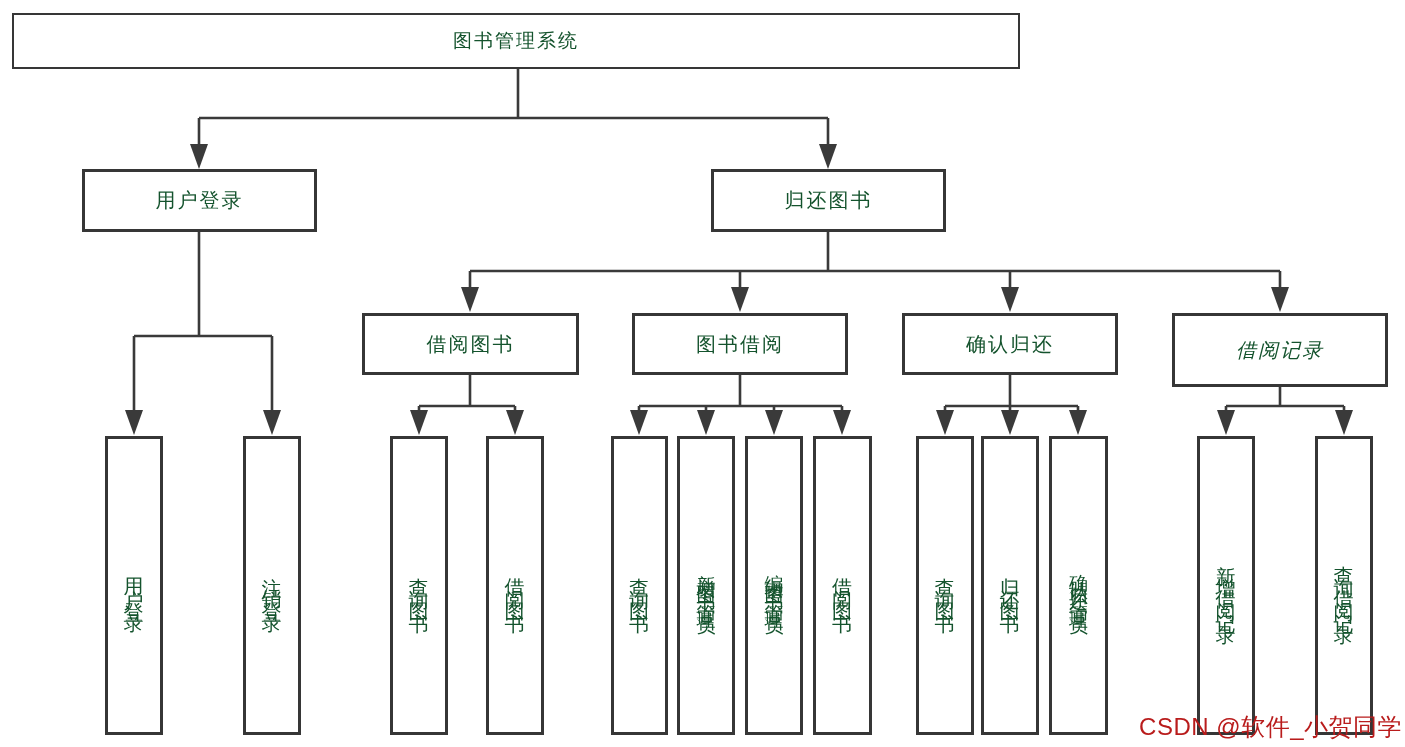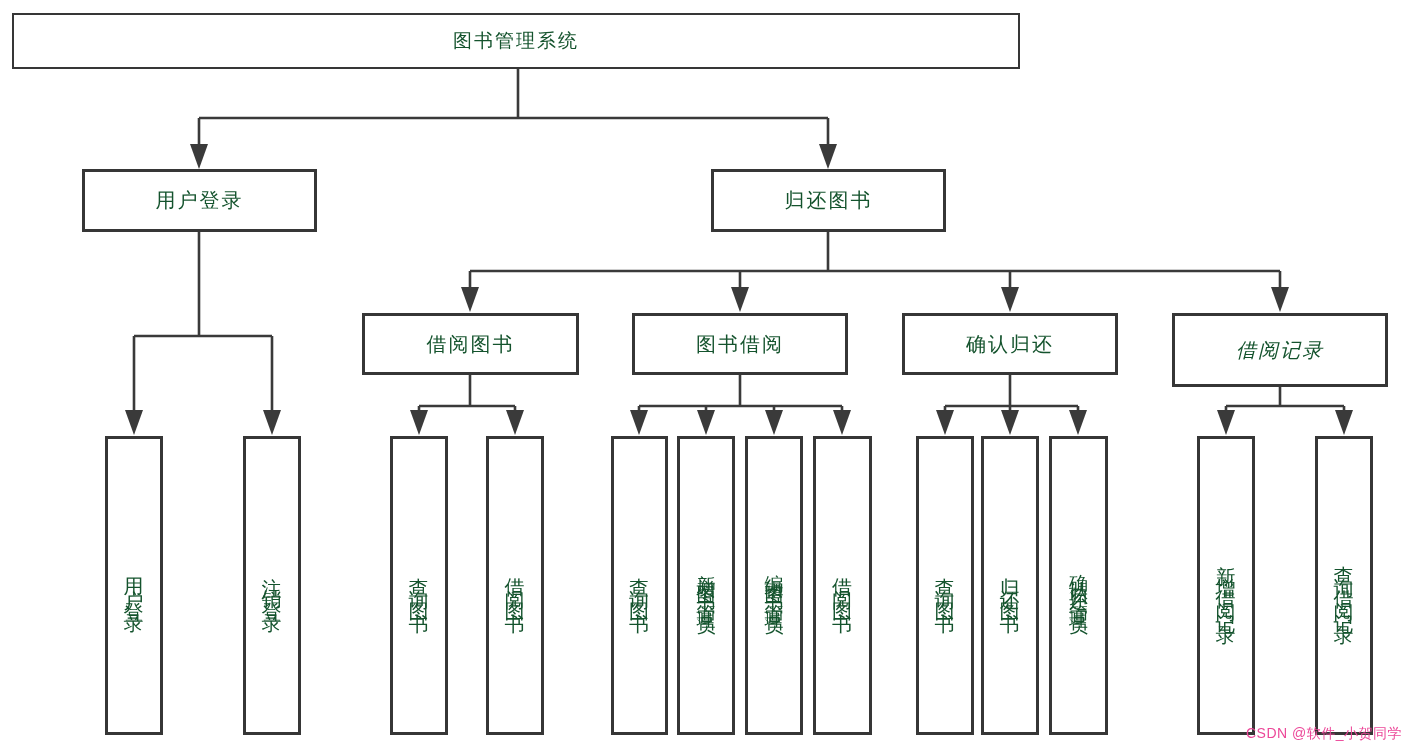--- a/index.html
+++ b/index.html
@@ -52,22 +52,22 @@
     white-space: nowrap;
   }
   .node.v.tight .lbl {
     font-size: 19px;
     letter-spacing: 6px;
   }
   .watermark {
     position: absolute;
     right: 3px;
     bottom: 4px;
-    font-size: 14px;
-    color: #ec4899;
+    font-size: 24px;
+    color: #b91c1c;
     letter-spacing: 0.5px;
     z-index: 3;
     white-space: nowrap;
   }
 </style>
 </head>
 <body>
 
 <div class="canvas">
 

